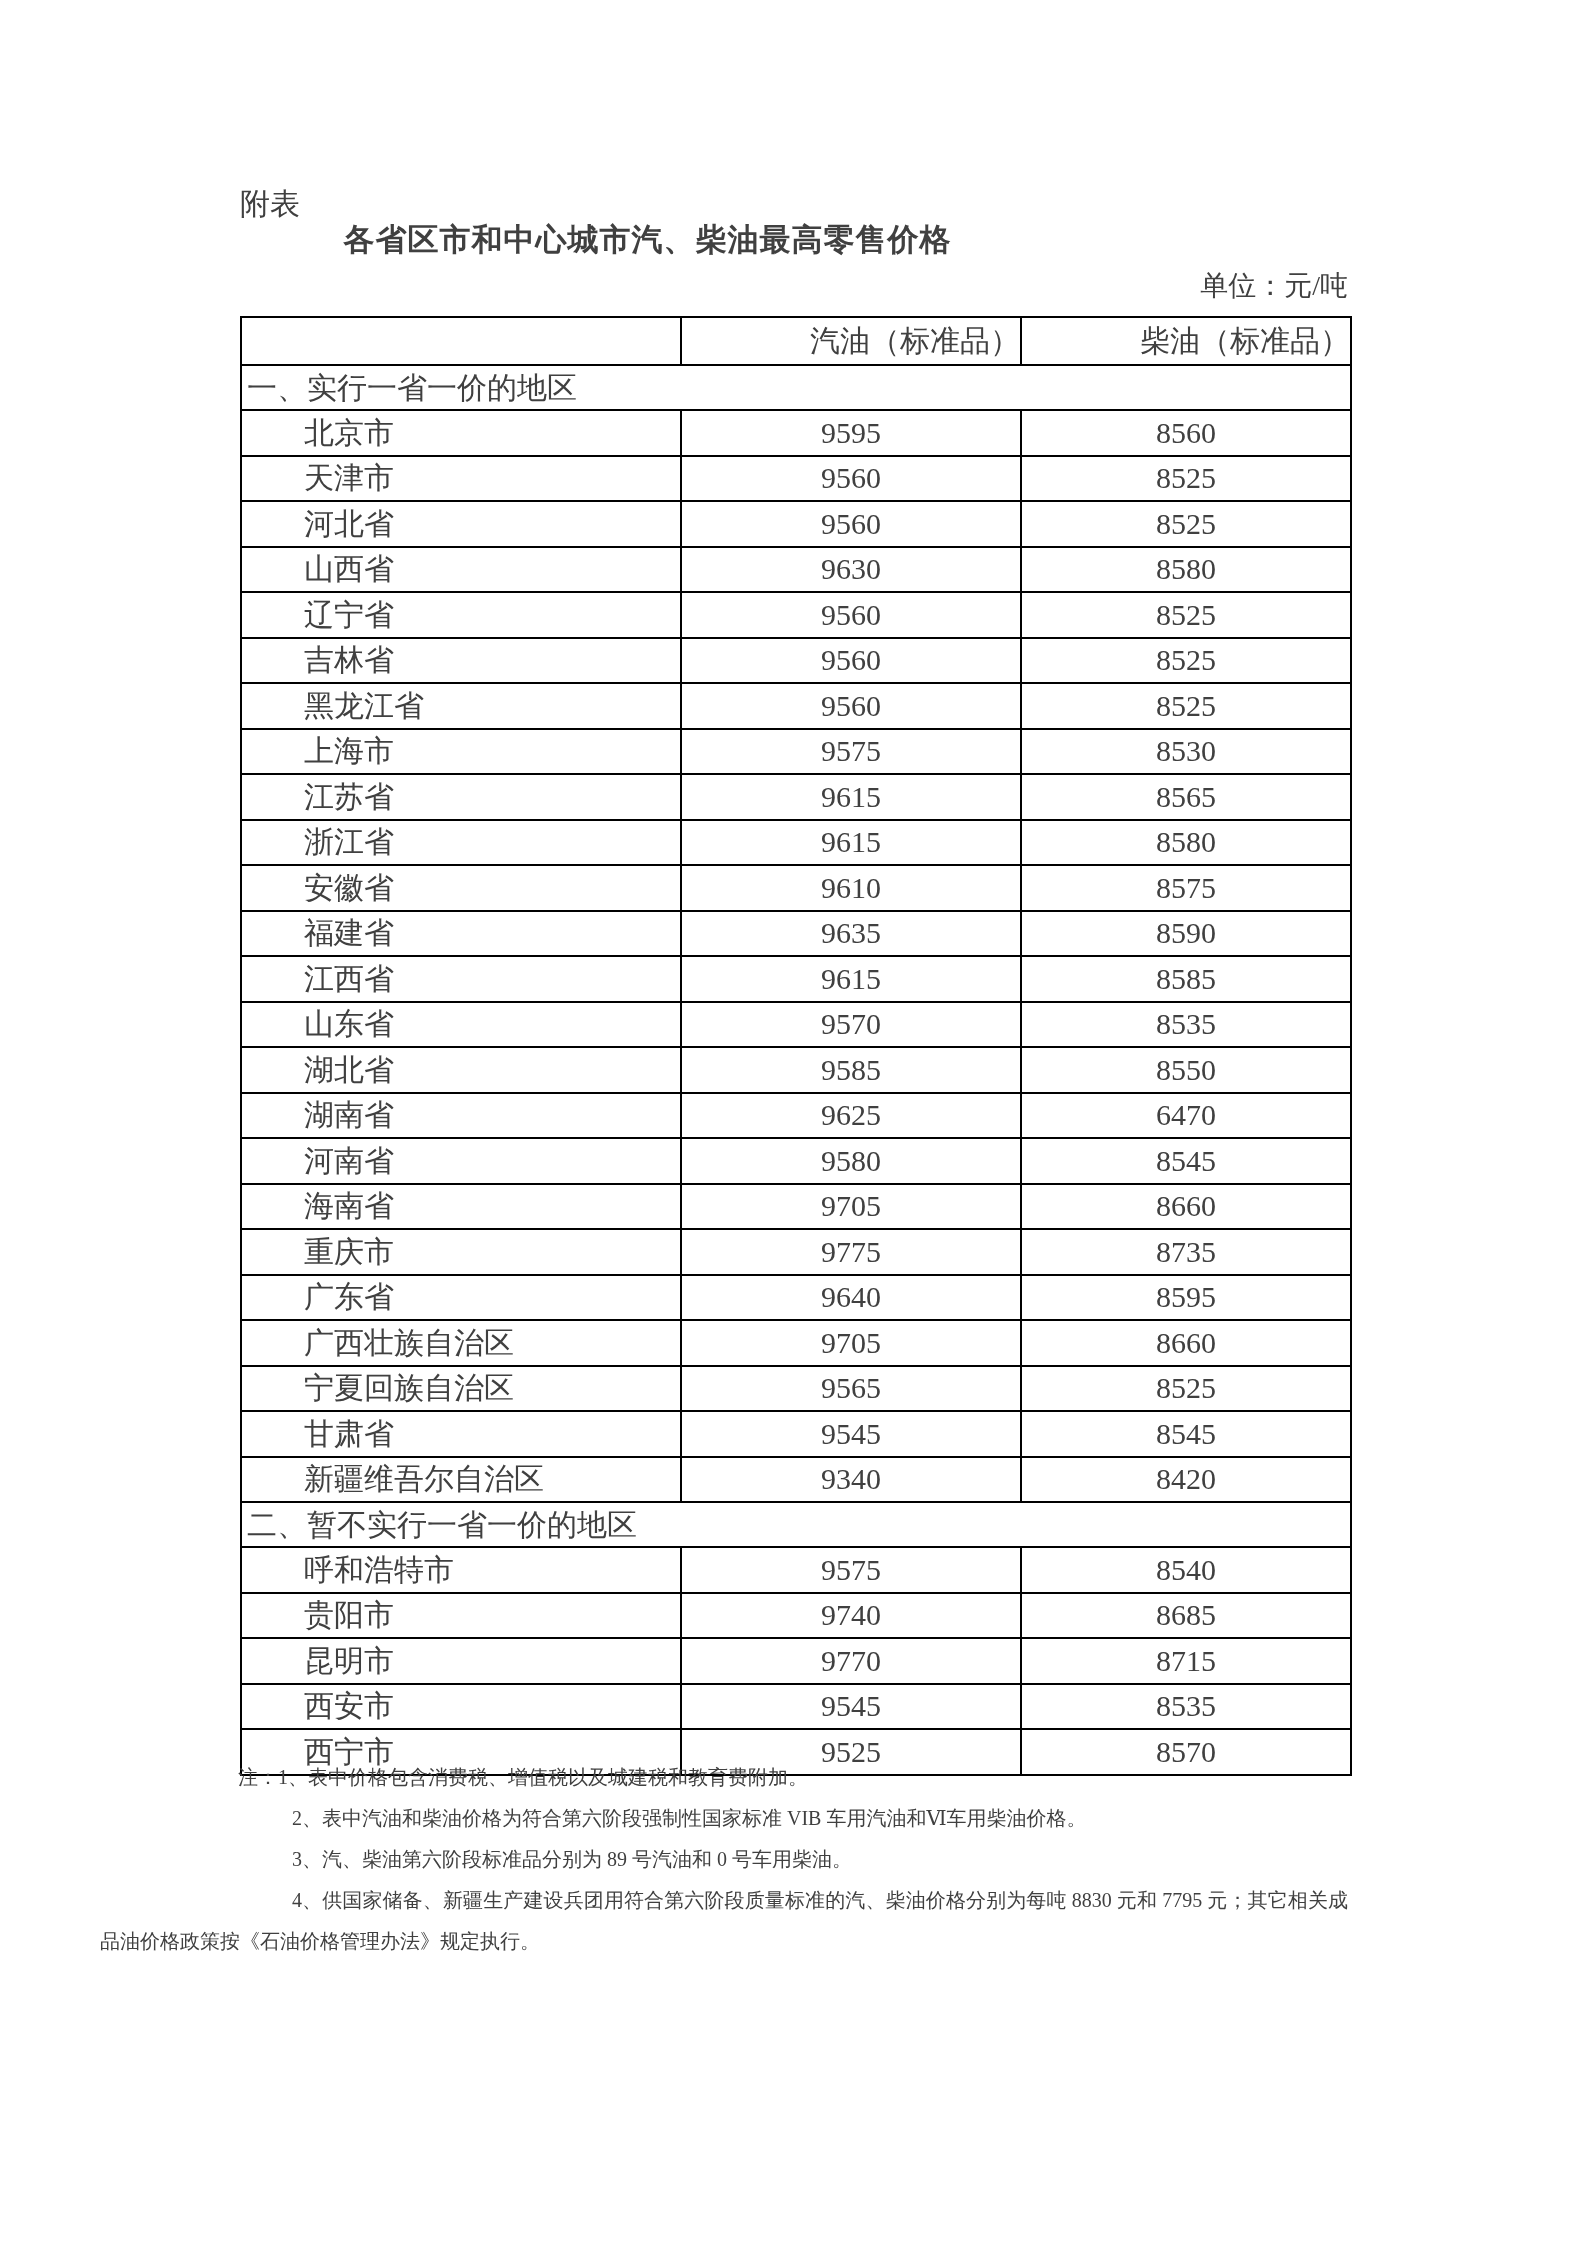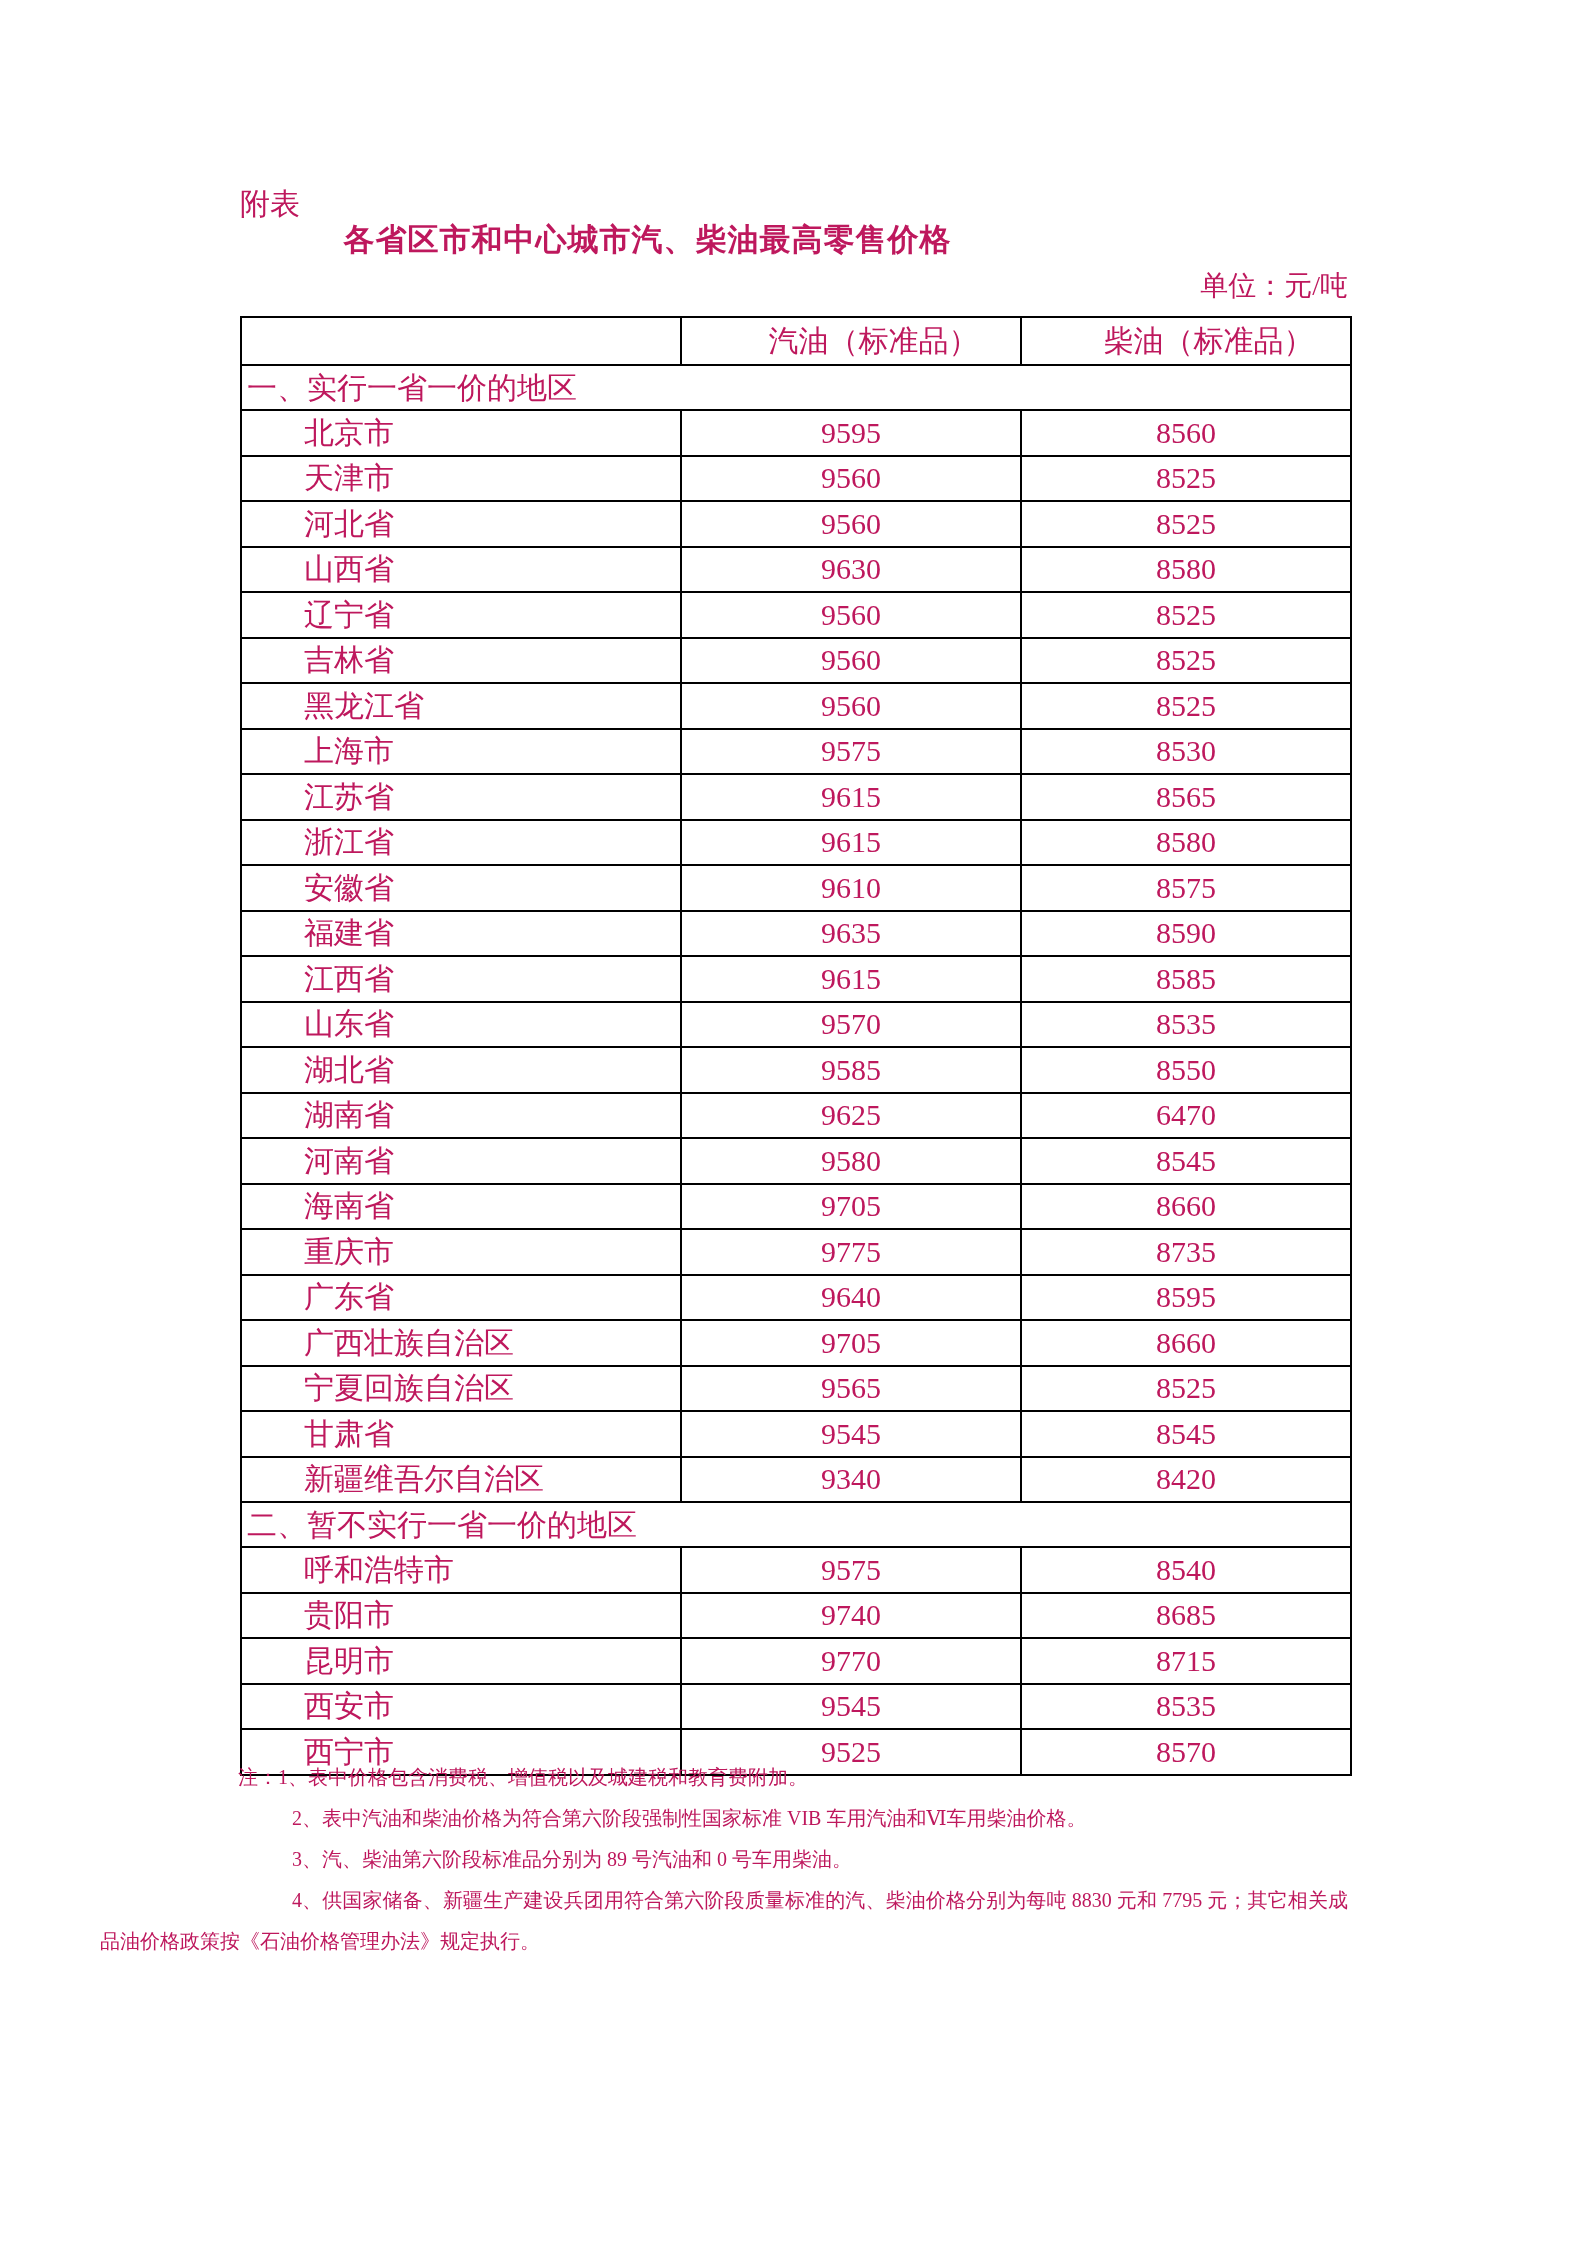--- a/index.html
+++ b/index.html
@@ -5,21 +5,21 @@
   html, body {
     margin: 0;
     padding: 0;
     background: #ffffff;
   }
   .page {
     position: relative;
     width: 1587px;
     height: 2245px;
     background: #ffffff;
-    color: #be185d;
+    color: #404040;
     font-family: "Liberation Serif", "DejaVu Serif", serif;
     overflow: hidden;
   }
   .appendix-label {
     position: absolute;
     left: 240px;
     top: 186px;
     font-size: 30px;
     line-height: 36px;
   }
@@ -59,21 +59,21 @@
     border: 2px solid #000000;
     font-size: 30px;
     line-height: 1;
     vertical-align: middle;
     padding: 0;
     overflow: hidden;
     white-space: nowrap;
   }
   .price-table tr.header-row td {
     height: 46px;
-    text-align: center;
+    text-align: right;
     padding-left: 45px;
   }
   .price-table tr.section-row td {
     height: 43px;
     text-align: left;
     padding-left: 5px;
     margin-left: 12px;
   }
   .price-table tr.data-row td {
     height: 43.5px;

